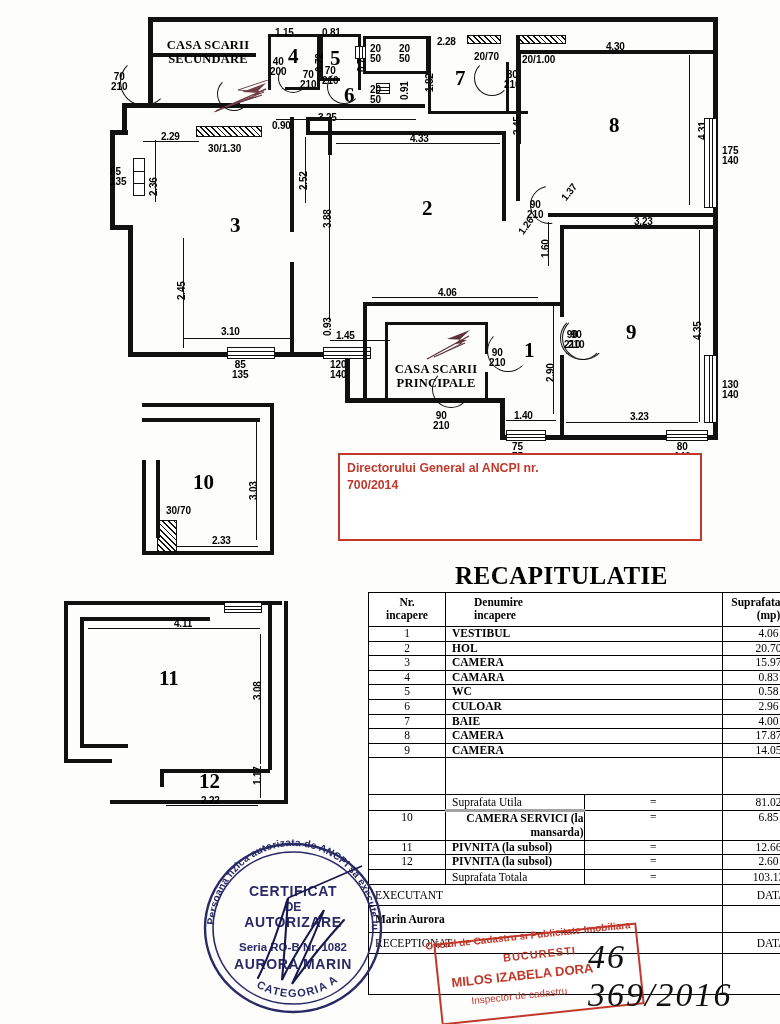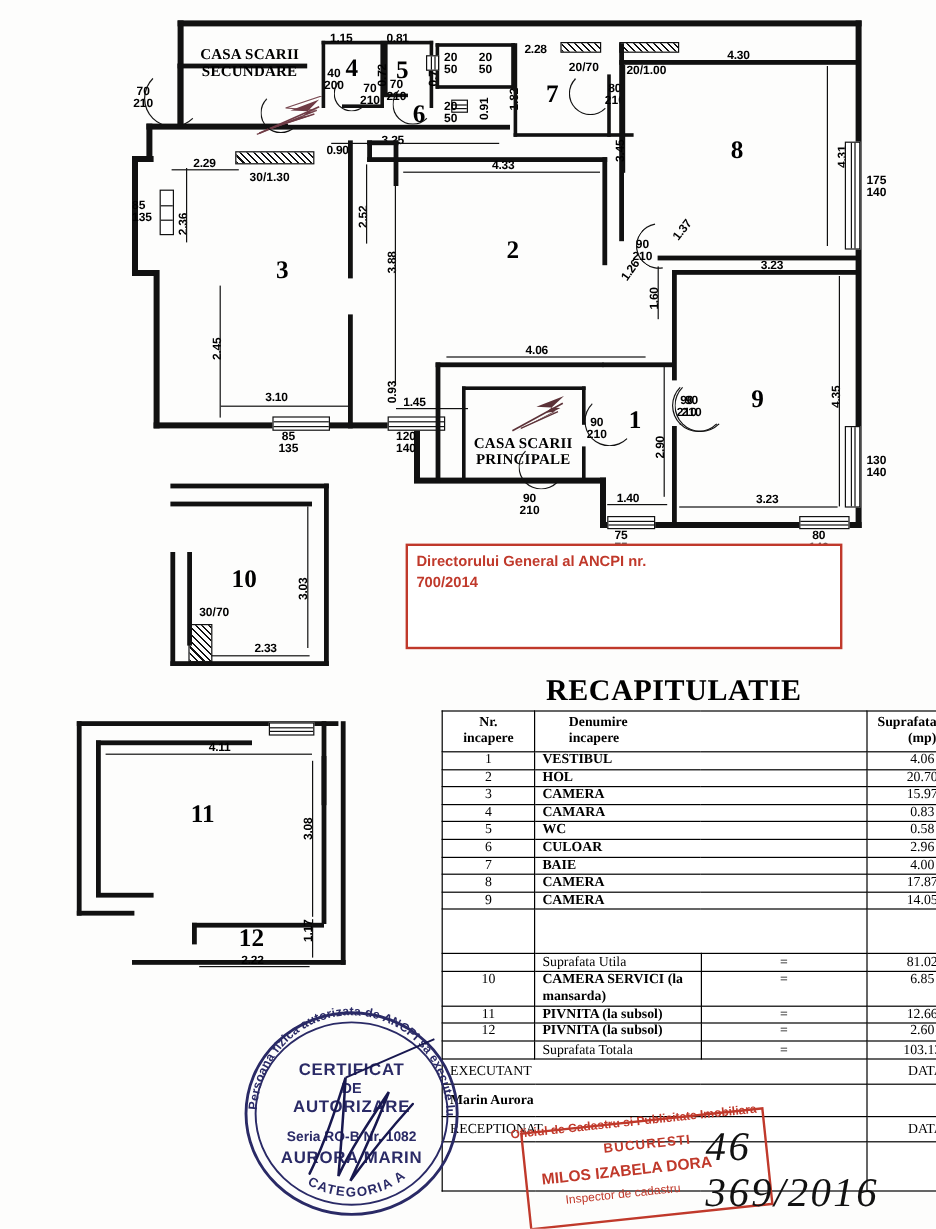--- a/index.html
+++ b/index.html
@@ -388,21 +388,21 @@
         <td class="c-sup" style="border-right:1px solid #000;"></td>
       </tr>
       <tr class="subtot">
         <td class="c-nr" style="border-left:1px solid #000;border-top:none;"></td>
         <td class="c-den">Suprafata Utila</td>
         <td class="c-eq">=</td>
         <td class="c-sup">81.02</td>
       </tr>
       <tr class="rowline" style="border-top:1px solid #000;">
         <td class="c-nr" style="border-top:1px solid #000;">10</td>
-        <td class="c-den bold" style="border-top:1px solid #a3a3a3;">CAMERA SERVICI (la mansarda)</td>
+        <td class="c-den bold" style="border-top:3px solid #a3a3a3;text-align:right;">CAMERA SERVICI (la mansarda)</td>
         <td class="c-eq" style="border-top:1px solid #000;">=</td>
         <td class="c-sup" style="border-top:1px solid #000;">6.85</td>
       </tr>
       <tr class="rowline">
         <td class="c-nr">11</td>
         <td class="c-den bold">PIVNITA (la subsol)</td>
         <td class="c-eq">=</td>
         <td class="c-sup">12.66</td>
       </tr>
       <tr class="rowline">

